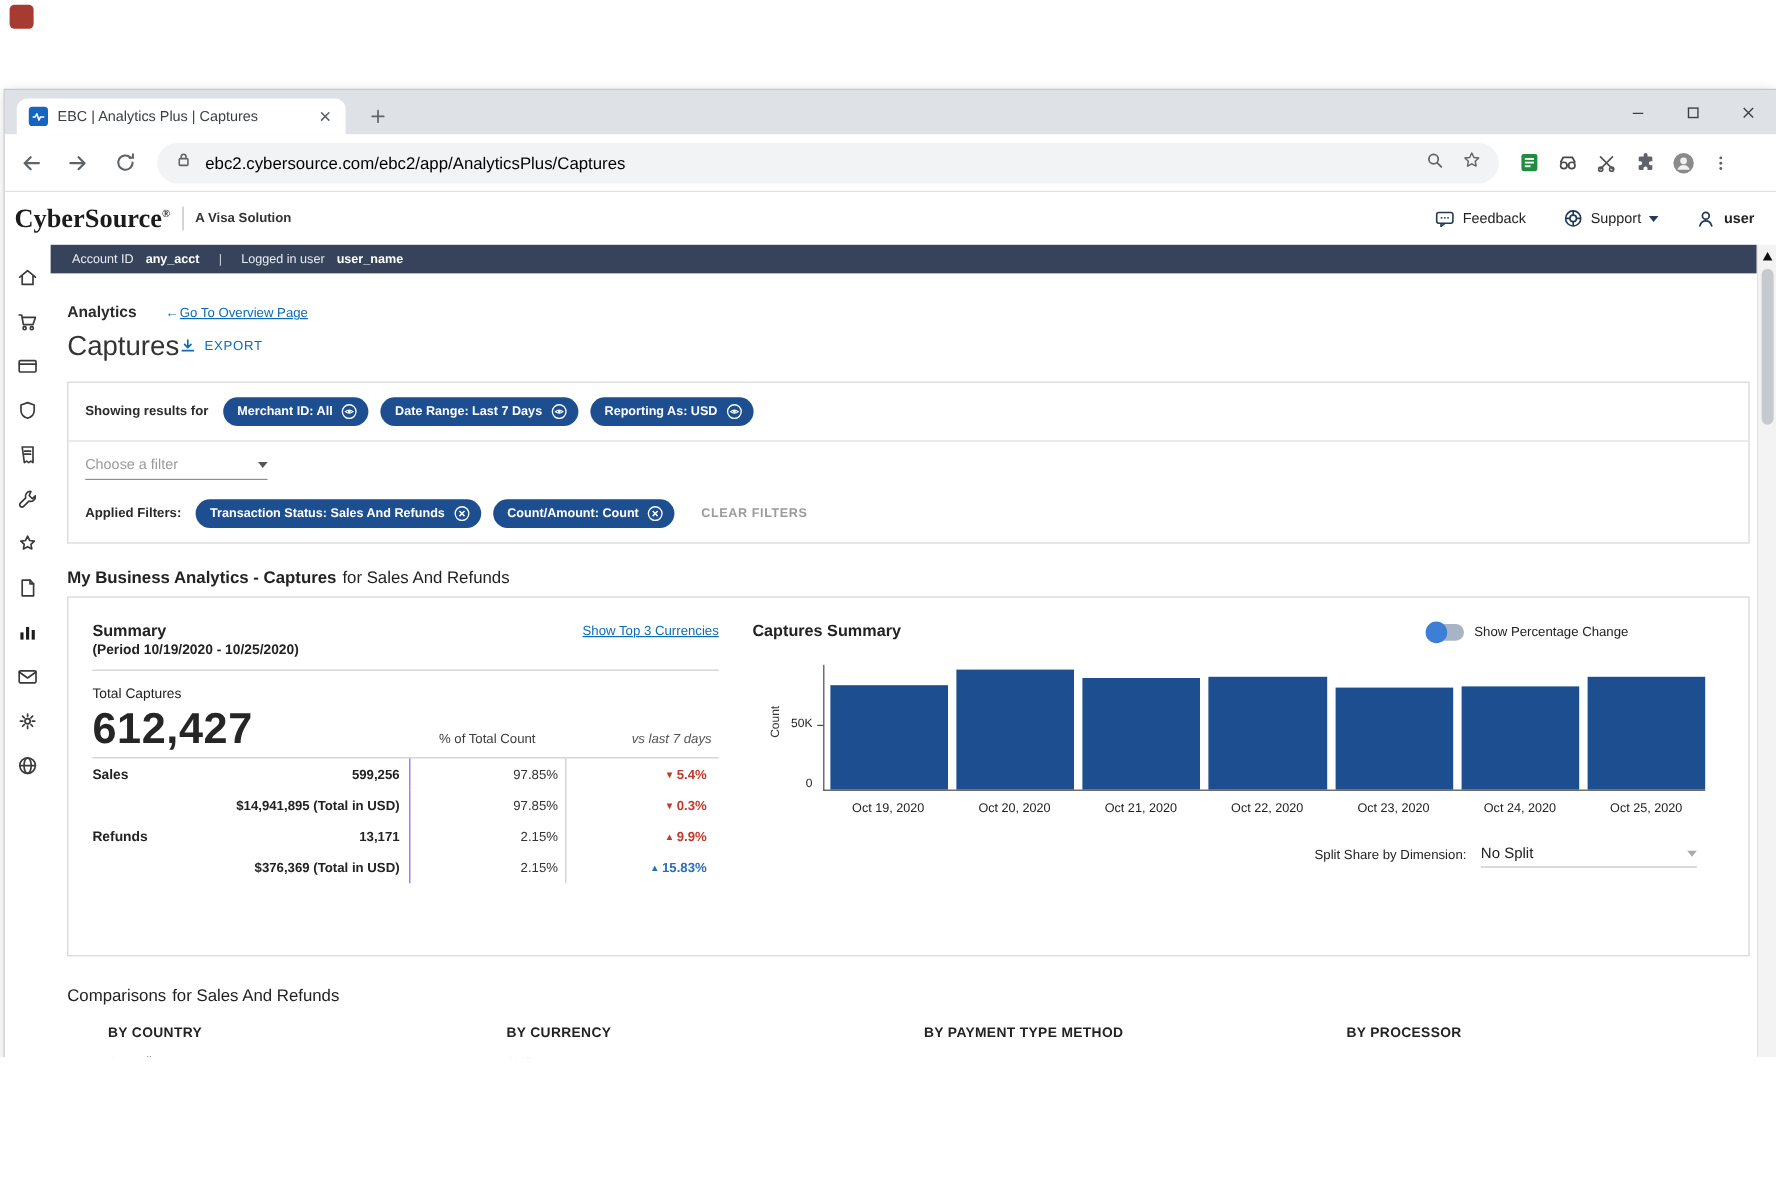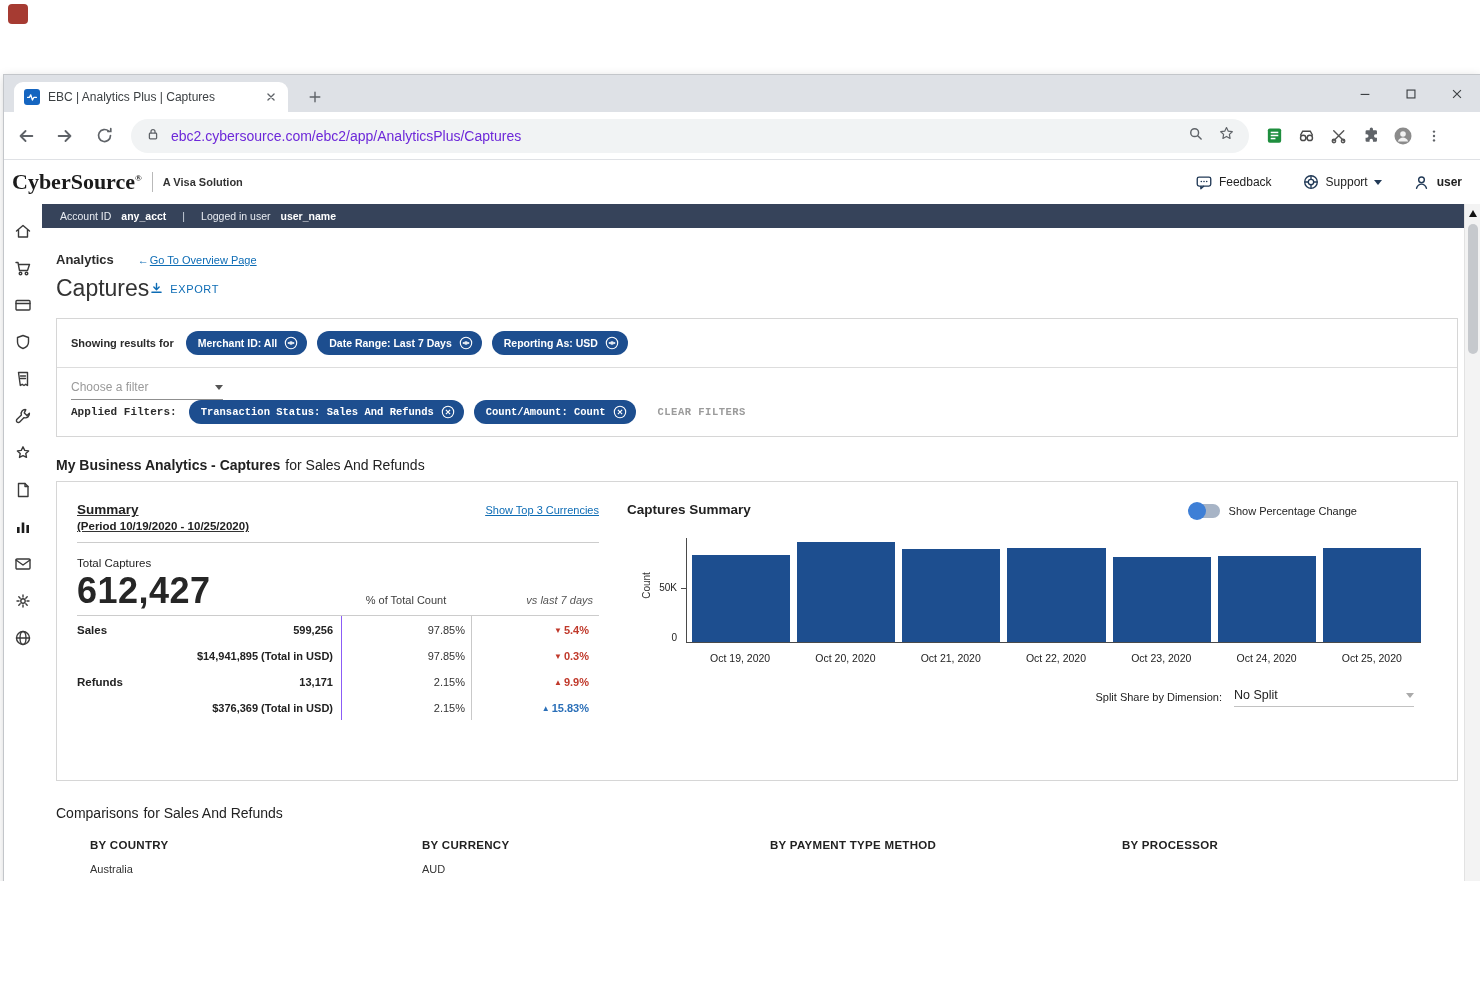--- a/index.html
+++ b/index.html
@@ -14,21 +14,21 @@
   .favicon{width:16px;height:16px;border-radius:3px;background:#1565c0;display:flex;align-items:center;justify-content:center;flex:0 0 16px;}
   .tab-title{font-size:12px;color:#3c4043;margin-left:8px;white-space:nowrap;overflow:hidden;flex:1;}
   .tab-close,.newtab{display:flex;align-items:center;justify-content:center;border-radius:50%;}
   .tab-close{width:18px;height:18px;}
   .newtab{position:absolute;left:298px;top:9px;width:26px;height:26px;}
   .wincontrols{position:absolute;right:0;top:0;height:37px;display:flex;}
   .winbtn{width:46px;height:100%;display:flex;align-items:center;justify-content:center;}
   .toolbar{position:absolute;left:0;top:37px;width:100%;height:48px;background:#fff;border-bottom:1px solid #dfe1e5;display:flex;align-items:center;}
   .navbtn{width:34px;height:34px;display:flex;align-items:center;justify-content:center;border-radius:50%;margin-left:5px;}
   .urlbar{margin-left:10px;width:1118px;height:34px;border-radius:17px;background:#f1f3f4;display:flex;align-items:center;padding:0 14px;}
-  .url-text{font-size:14px;color:#6d28d9;margin-left:10px;flex:1;white-space:nowrap;overflow:hidden;}
+  .url-text{font-size:14px;color:#000000;margin-left:10px;flex:1;white-space:nowrap;overflow:hidden;}
   .urlbar .right-in{display:flex;align-items:center;gap:14px;}
   .exticons{display:flex;align-items:center;gap:13px;margin-left:16px;}
   .exticons>div{display:flex;align-items:center;justify-content:center;}
 
   
   .siteheader{position:absolute;left:0;top:85px;width:100%;height:44px;background:#fff;display:flex;align-items:center;padding:0 18px 0 8px;}
   .logo{font-family:"Liberation Serif",serif;font-weight:700;font-size:22px;color:#1b1b1b;}
   .logo sup{font-size:9px;}
   .logo-div{width:1px;height:20px;background:#b9b9b9;margin:0 10px;}
   .tagline{font-size:11px;font-weight:700;color:#333;}
@@ -62,30 +62,30 @@
   .page-title{font-size:23px;font-weight:400;color:#333;}
   .export-btn{display:flex;align-items:center;gap:6px;color:#0d6cb5;font-size:11px;font-weight:400;letter-spacing:.6px;margin-right:36px;cursor:pointer;}
 
   .filter-card{border:1px solid #d6d6d6;margin-top:16px;padding:12px 14px;}
   .filter-row{display:flex;align-items:center;gap:12px;flex-wrap:nowrap;}
   .filter-label{font-size:11px;font-weight:700;color:#2b2b2b;white-space:nowrap;}
   .pill{background:#1d4e8f;color:#fff;font-size:10.5px;font-weight:700;border-radius:13px;padding:5px 9px 5px 12px;display:inline-flex;align-items:center;gap:7px;white-space:nowrap;}
   .filter-divider{border-top:1px solid #ddd;margin:12px -14px 0;}
   .choose-filter{margin-top:12px;width:152px;display:flex;align-items:center;justify-content:space-between;border-bottom:1px solid #8f8f8f;padding-bottom:5px;font-size:12px;color:#9a9a9a;}
   .caret{width:0;height:0;border-left:4px solid transparent;border-right:4px solid transparent;border-top:5px solid #555;}
-  .applied-row{font-family:Liberation Mono, monospace;}
+  .applied-row{margin-top:16px;}
   .clear-filters{font-size:10.5px;font-weight:700;color:#9b9b9b;letter-spacing:.5px;margin-left:10px;white-space:nowrap;}
 
   .section-heading{margin-top:20px;font-size:14px;color:#222;}
   .section-heading .b{font-weight:700;}
   .section-heading .sfx{margin-left:5px;}
 
   .summary-card{border:1px solid #d6d6d6;margin-top:8px;height:300px;display:flex;}
   .sum-left{flex:0 0 560px;width:560px;padding:20px 18px 0 20px;}
-  .sum-head{display:flex;justify-content:space-between;align-items:flex-start;text-decoration:underline;}
+  .sum-head{display:flex;justify-content:space-between;align-items:flex-start;}
   .sum-title{font-size:13.5px;font-weight:700;color:#222;}
   .sum-period{font-size:11.5px;font-weight:700;color:#222;margin-top:3px;}
   .link{color:#0d6cb5;text-decoration:underline;}
   .cur-link{font-size:11px;margin-top:2px;white-space:nowrap;}
   .hr{border-top:1px solid #ccc;margin-top:10px;}
   .total-label{font-size:11.5px;color:#222;margin-top:14px;}
   .number-row{display:grid;grid-template-columns:264px 130px 128px;align-items:end;margin-top:4px;}
   .big-number{font-size:36px;font-weight:700;color:#262626;line-height:1;letter-spacing:.5px;}
   .col-h{font-size:11px;color:#3d3d3d;text-align:center;padding-bottom:3px;}
   .col-h.vs{font-style:italic;text-align:right;padding-right:6px;color:#555;}

